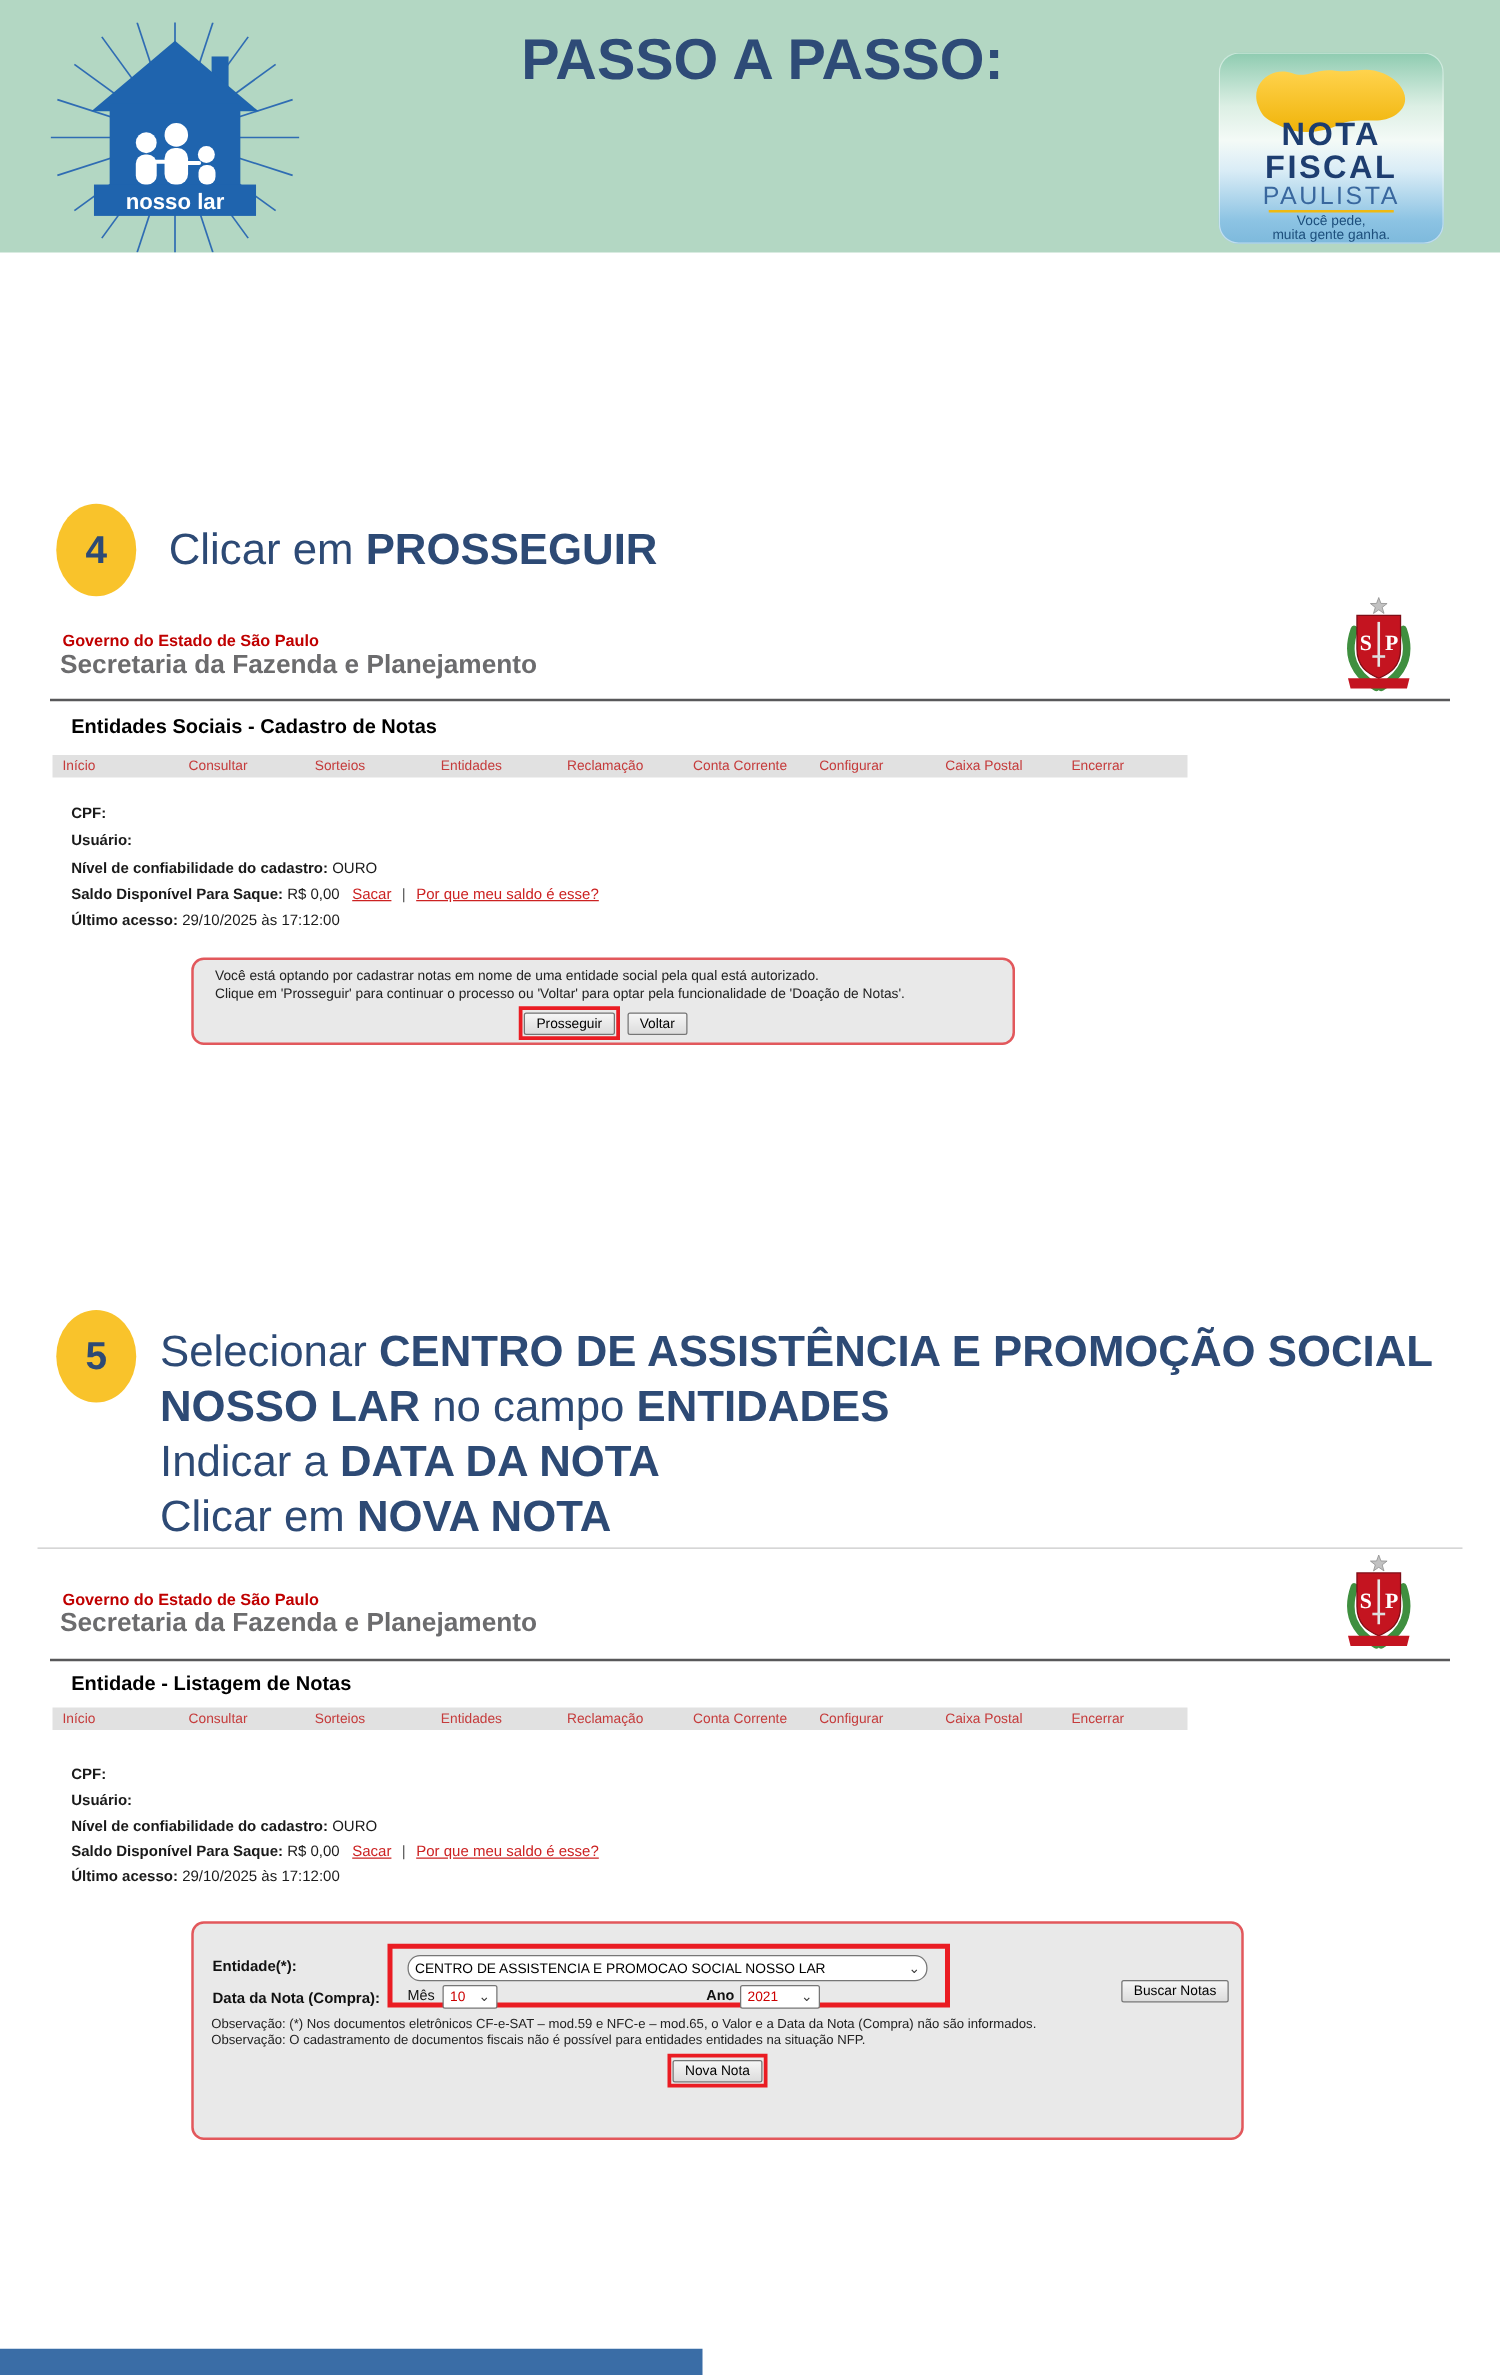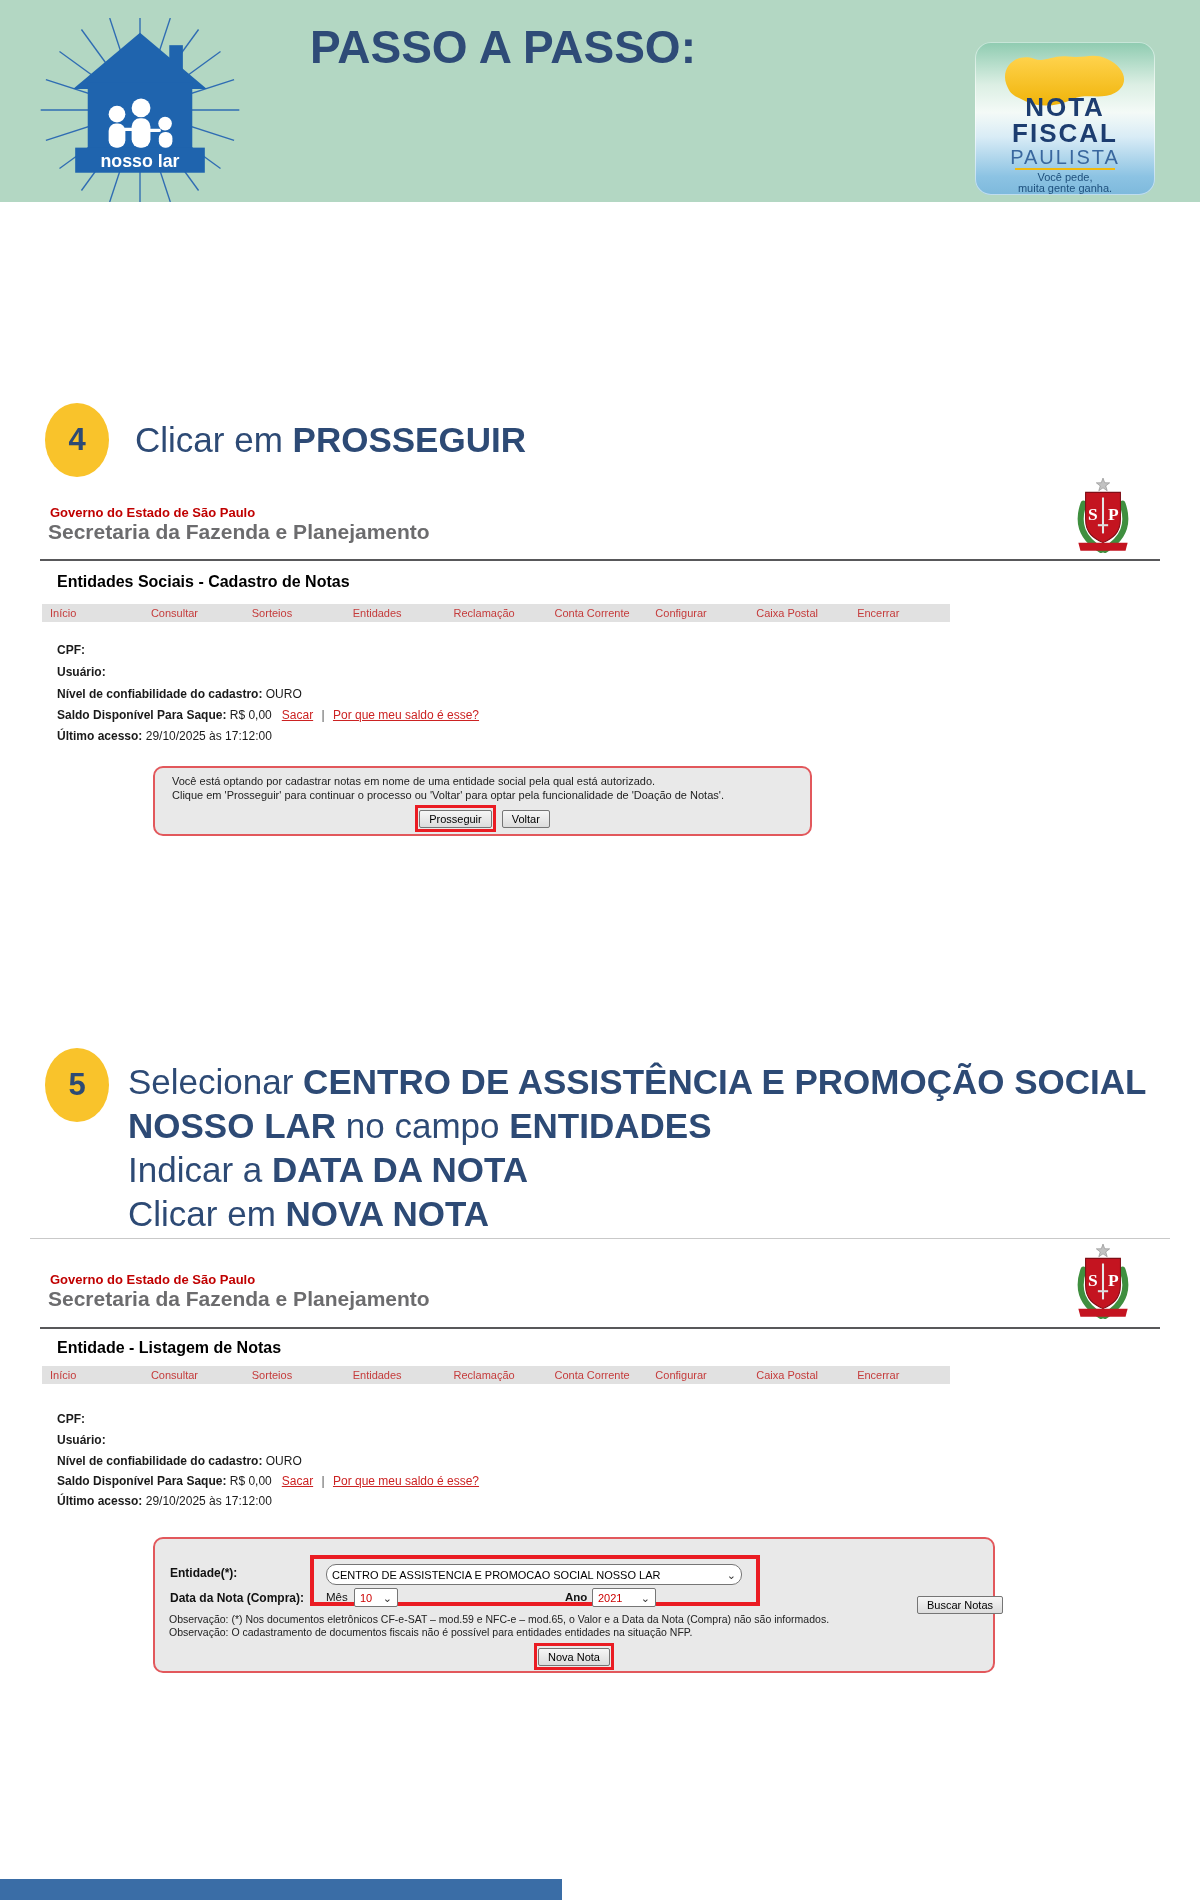--- a/index.html
+++ b/index.html
@@ -3,21 +3,21 @@
 <meta charset="utf-8">
 <style>
   * { box-sizing: border-box; margin:0; padding:0; }
   html,body { width:1200px; }
   body { position:relative; width:1200px; height:1900px; background:#ffffff;
          font-family:"Liberation Sans", sans-serif; overflow:hidden; }
   .abs { position:absolute; }
 
   
   .hero { left:0; top:0; width:1200px; height:202px; background:#b3d7c3; overflow:hidden; }
-  .hero-title { left:310px; top:14px; width:600px; color:#2e4b77;
+  .hero-title { left:310px; top:14px; width:600px; text-align:center; color:#2e4b77;
                 font-weight:700; font-size:46px; line-height:66px; }
   .nl-logo { left:35px; top:18px; }
   .nfp { left:975px; top:42px; width:180px; height:153px; border-radius:16px; overflow:hidden;
          background:linear-gradient(180deg,#8ecbb0 0%,#dcefe4 28%,#f4faf7 46%,#d9ecf6 62%,#8cc3e3 88%,#7db9dc 100%);
          box-shadow:0 0 0 1px rgba(255,255,255,.5) inset; }
   .nfp-blob { left:18px; top:6px; }
   .nfp-word { left:0; width:180px; text-align:center; color:#1d3d70; font-weight:700;
               font-size:26px; letter-spacing:2px; line-height:26px; }
   .nfp-paulista { left:0; width:180px; text-align:center; color:#39679e; font-weight:400;
                   font-size:20px; letter-spacing:2px; }
@@ -251,42 +251,42 @@
 <div class="abs urow" style="left:57px; top:1474px;">
   <b>Saldo Disponível Para Saque:</b>&nbsp;<span>R$ 0,00</span>&nbsp;&nbsp;
   <span class="rlink">Sacar</span>
   <span class="sep">|</span>
   <span class="rlink">Por que meu saldo é esse?</span>
 </div>
 <div class="abs urow" style="left:57px; top:1494px;">
   <b>Último acesso:</b>&nbsp;<span>29/10/2025 às 17:12:00</span>
 </div>
 
-<div class="abs graybox" style="left:153px; top:1537px; width:842px; height:136px;">
+<div class="abs graybox" style="left:153px; top:1537px; width:842px; height:175px;">
   <div class="abs hl-box" style="left:155px; top:16px; width:450px; height:51px;"></div>
 
   <div class="abs flabel" style="left:15px; top:27px;">Entidade(*):</div>
   <div class="abs select" style="left:171px; top:25px; width:416px; height:21px;border-radius:10px;">
     <span>CENTRO DE ASSISTENCIA E PROMOCAO SOCIAL NOSSO LAR</span>
     <span class="chev">⌄</span>
   </div>
 
   <div class="abs flabel" style="left:15px; top:52px;">Data da Nota (Compra):</div>
   <div class="abs slabel" style="left:171px; top:52px;">Mês</div>
   <div class="abs select" style="left:199px; top:49px; width:44px; height:19px;">
     <span class="redval">10</span>
     <span class="chev">⌄</span>
   </div>
   <div class="abs slabel" style="left:410px; top:52px;font-weight:bold;">Ano</div>
   <div class="abs select" style="left:437px; top:49px; width:64px; height:19px;">
     <span class="redval">2021</span>
     <span class="chev">⌄</span>
   </div>
 
-  <span class="abs btn" style="left:762px; top:45px;margin-top:12px;">Buscar Notas</span>
+  <span class="abs btn" style="left:742px; top:45px;">Buscar Notas</span>
 
   <div class="abs obs" style="left:14px; top:74px;">Observação: (*) Nos documentos eletrônicos CF-e-SAT – mod.59 e NFC-e – mod.65, o Valor e a Data da Nota (Compra) não são informados.</div>
   <div class="abs obs" style="left:14px; top:87px;">Observação: O cadastramento de documentos fiscais não é possível para entidades entidades na situação NFP.</div>
 
   <div class="abs btnrow" style="left:0; right:0; top:104px;">
     <span class="hl-wrap">
       <span class="btn">Nova Nota</span>
     </span>
   </div>
 </div>

